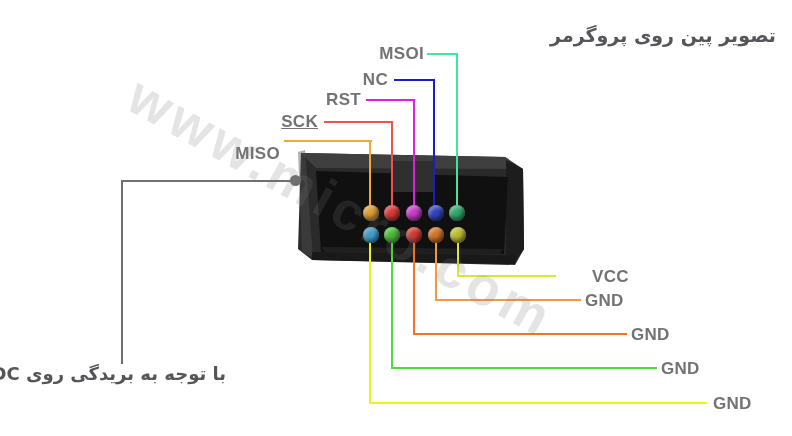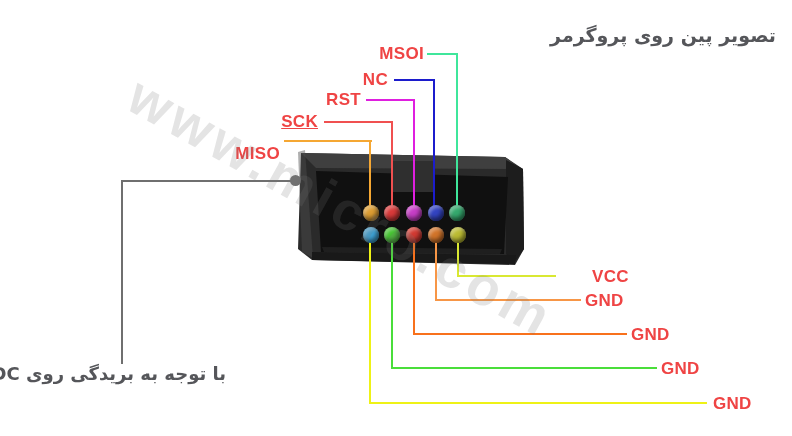--- a/index.html
+++ b/index.html
@@ -2,21 +2,21 @@
 <html><head>
 <meta charset="utf-8">
 <style>
   html,body{margin:0;padding:0;background:#fff;}
   #stage{
     position:relative;width:792px;height:436px;background:#ffffff;overflow:hidden;
     font-family:"Liberation Sans",sans-serif;
   }
   .lbl{
     position:absolute;font:700 17px "Liberation Sans",sans-serif;
-    color:#ef4444;white-space:nowrap;letter-spacing:.3px;
+    color:#737373;white-space:nowrap;letter-spacing:.3px;
   }
   .fa{
     position:absolute;font:700 18px "DejaVu Sans",sans-serif;
     color:#55565a;direction:rtl;white-space:nowrap;
   }
   .hline{position:absolute;height:2px;}
   .vline{position:absolute;width:2px;}
   .dot{
     position:absolute;width:16px;height:16px;border-radius:50%;
     box-shadow:inset -2px -3px 4px rgba(0,0,0,.55), inset 2px 3px 3px rgba(255,255,255,.32);

